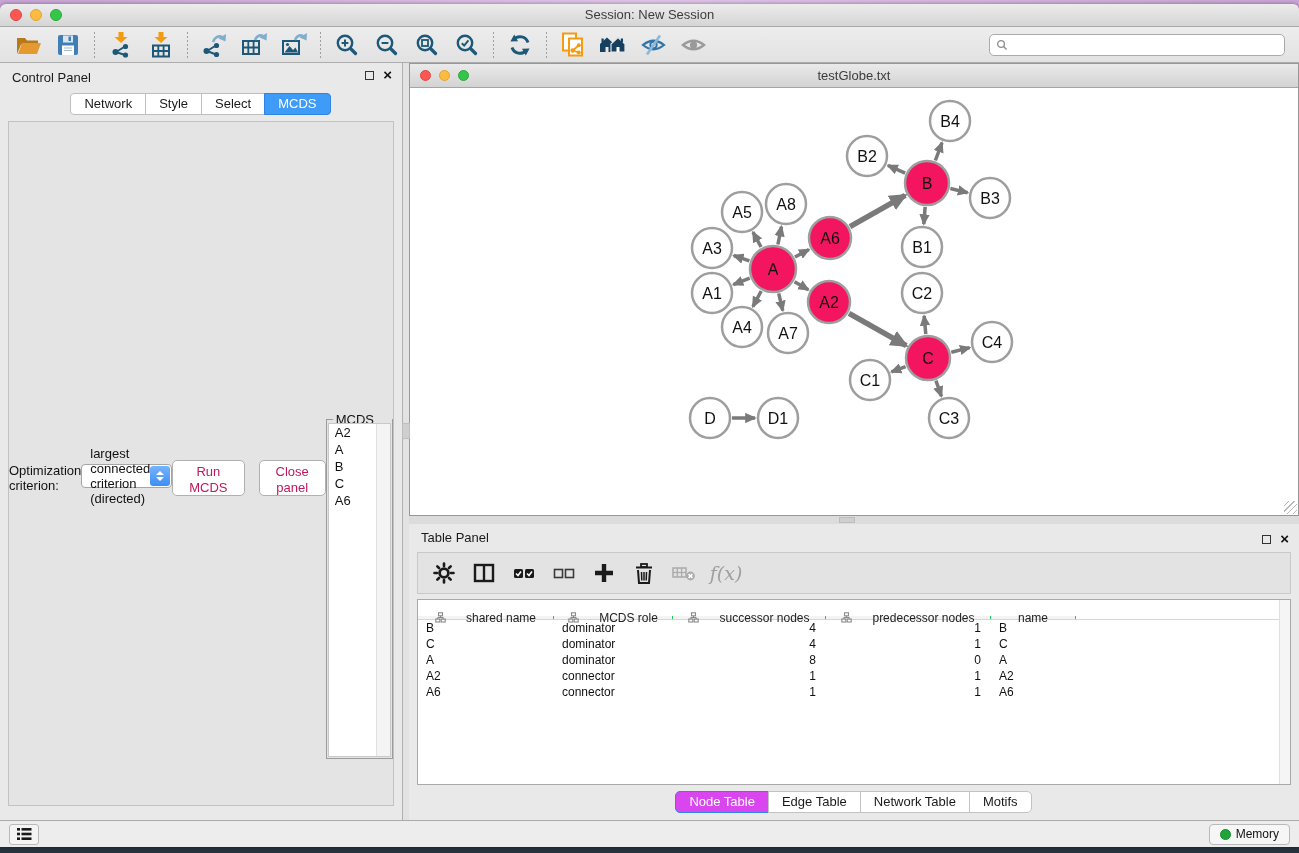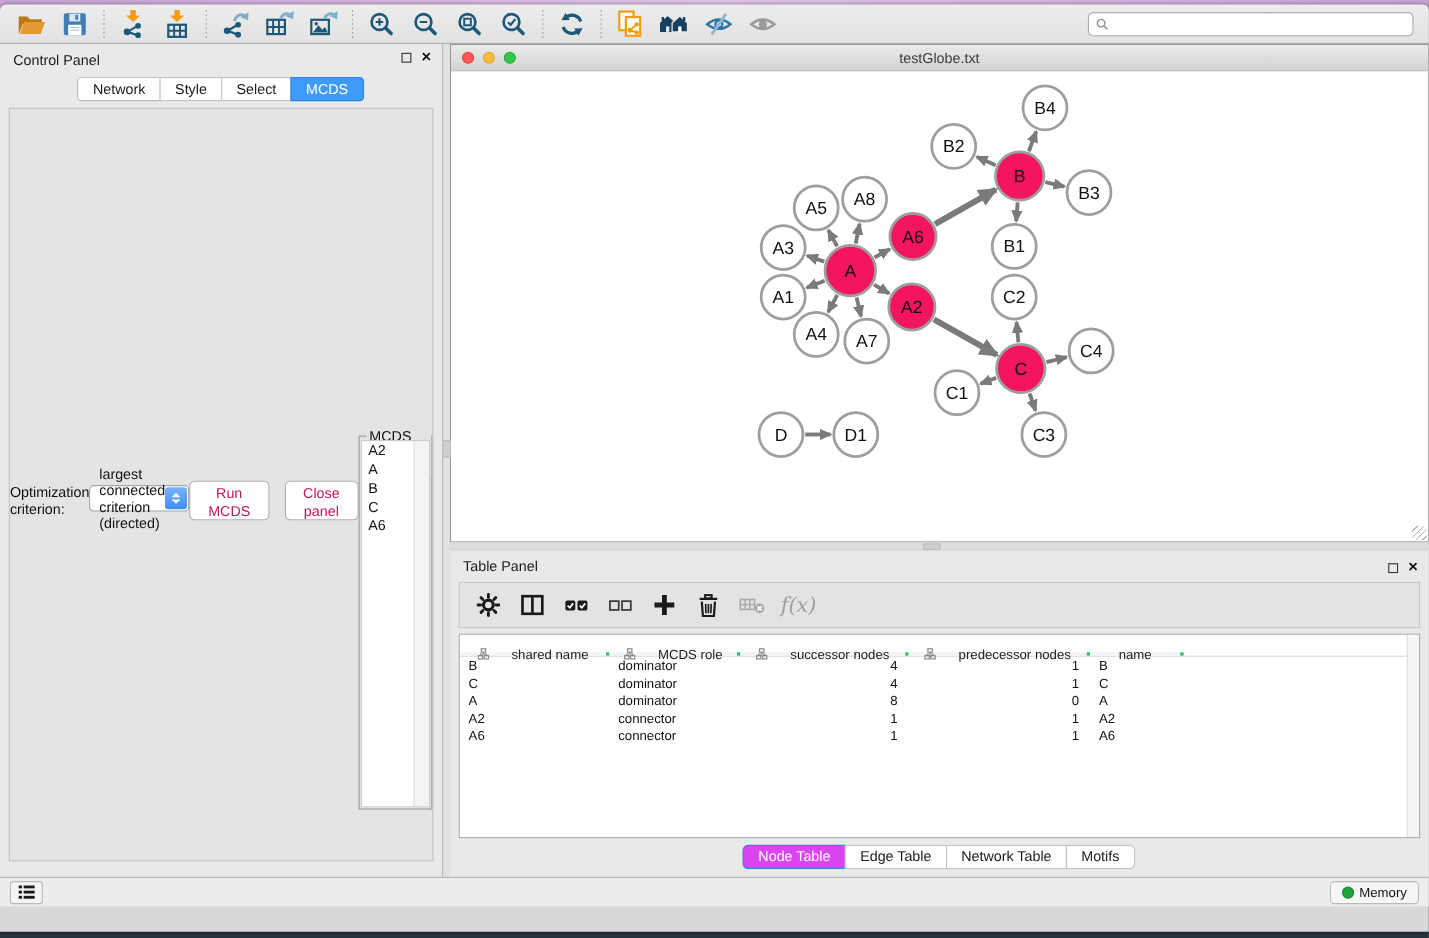--- a/index.html
+++ b/index.html
@@ -96,21 +96,21 @@
   
   .table-panel { flex:1; background:#E9E9E9; display:flex; flex-direction:column; }
   .tp-header { height:24px; padding:6px 10px 0 12px; font-size:13px; color:#1A1A1A; display:flex; }
   .tp-toolbar { margin:4px 8px 0; height:42px; background:#E3E3E3; border:1px solid #C9C9C9;
     display:flex; align-items:center; padding:0 8px; gap:4px; }
   .tp-btn { width:36px; height:34px; display:flex; align-items:center; justify-content:center; }
   .fx-label { font-family:"DejaVu Serif", serif; font-style:italic; font-size:19px; color:#9E9E9E; padding-left:4px; }
   .table-wrap { margin:5px 8px 0; flex:1; background:#fff; border:1px solid #A9A9A9;
     position:relative; overflow:hidden; }
   .thead { display:flex; height:20px; border-bottom:1px solid #D6D6D6; }
-  .th { background:#F4F4F4; border-right:3px solid #22c55e; display:flex; align-items:center;
+  .th { background:#F4F4F4; border-right:1px solid #22c55e; display:flex; align-items:center;
     justify-content:center; gap:20px; font-size:12px; color:#222; flex:none;margin-top:16px; }
   .trow { display:flex; height:16px; }
   .td { font-size:12px; color:#111; flex:none; display:flex; align-items:center; }
   .td.left { justify-content:flex-start; padding-left:8px; }
   .td.right { justify-content:flex-end; padding-right:10px; }
   .table-scroll { position:absolute; top:0; right:0; bottom:0; width:11px; background:#F5F5F5;
     border-left:1px solid #E0E0E0; }
   .bottom-tabs { display:flex; justify-content:center; margin:6px 0 7px; height:22px; }
   .btab { background:#fff; border:1px solid #C2C2C2; font-size:13px; padding:2px 13px;
     margin-left:-1px; color:#1A1A1A; line-height:16px; }
@@ -127,20 +127,28 @@
     display:flex; align-items:center; gap:5px; padding:0 10px; font-size:12px; color:#111; }
   .mem-dot { width:11px; height:11px; border-radius:50%; background:#1FA438; border:1px solid #188A2E; }
 </style>
 </head>
 <body>
 
 <div class="desktop-top"></div>
 
 <div class="app-window">
 
+  <div class="titlebar">
+    <div class="traffic">
+      <span class="tl-red"></span>
+      <span class="tl-yellow"></span>
+      <span class="tl-green"></span>
+    </div>
+    <div class="title">Session: New Session</div>
+  </div>
 
   <div class="toolbar">
     <div class="tbtn">
       <svg width="27" height="26" viewBox="0 0 27 26">
         <path d="M2 22 V6 h8 l2 2.5 h11 v4 H6 Z" fill="#B8791B"></path>
         <path d="M3 22 L7 11 H26 L22 22 Z" fill="#E59A2F"></path>
       </svg>
     </div>
     <div class="tbtn">
       <svg width="24" height="24" viewBox="0 0 24 24">

